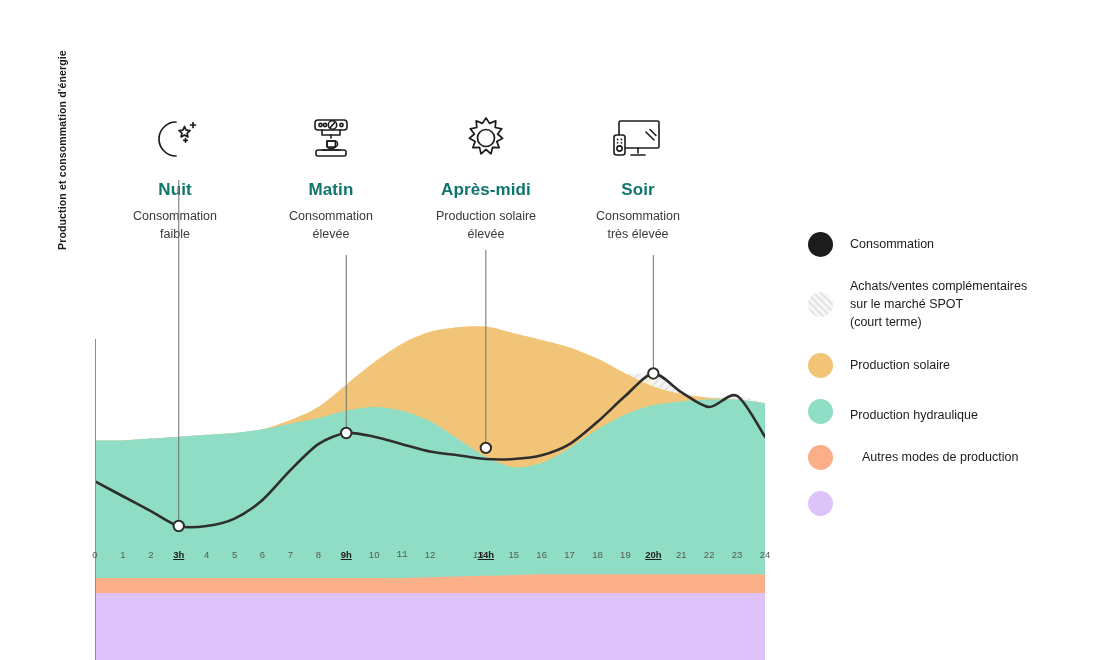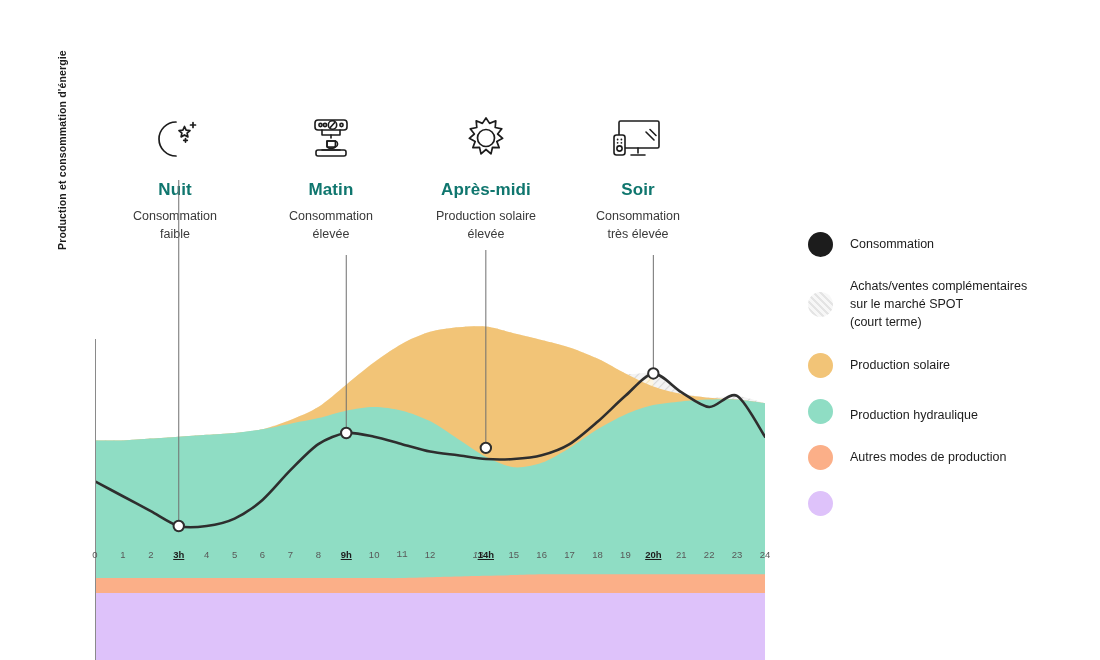--- a/index.html
+++ b/index.html
@@ -202,21 +202,21 @@
         <div class="ltxt"><span>Achats/ventes complémentaires</span><br><span>sur le marché SPOT</span><br><span>(court terme)</span></div>
       </div>
       <div class="lrow" style="margin-bottom: 21px;">
         <div class="ldot" style="background: rgb(242, 196, 119);"></div>
         <div class="ltxt"><span>Production solaire</span></div>
       </div>
       <div class="lrow" style="margin-bottom: 21px; align-items: flex-end;">
         <div class="ldot" style="background: rgb(143, 221, 196);"></div>
         <div class="ltxt"><span>Production hydraulique</span></div>
       </div>
-      <div class="lrow" style="margin-bottom: 21px;">
+      <div class="lrow" style="margin-bottom: 21px; gap: 12px;">
         <div class="ldot" style="background: rgb(251, 175, 136);"></div>
         <div class="ltxt"><span>Autres modes de production</span></div>
       </div>
       <div class="lrow" style="margin-bottom: 0px;">
         <div class="ldot" style="background: rgb(222, 194, 250);"></div>
       </div>
     </div>
 
 </div>
 

